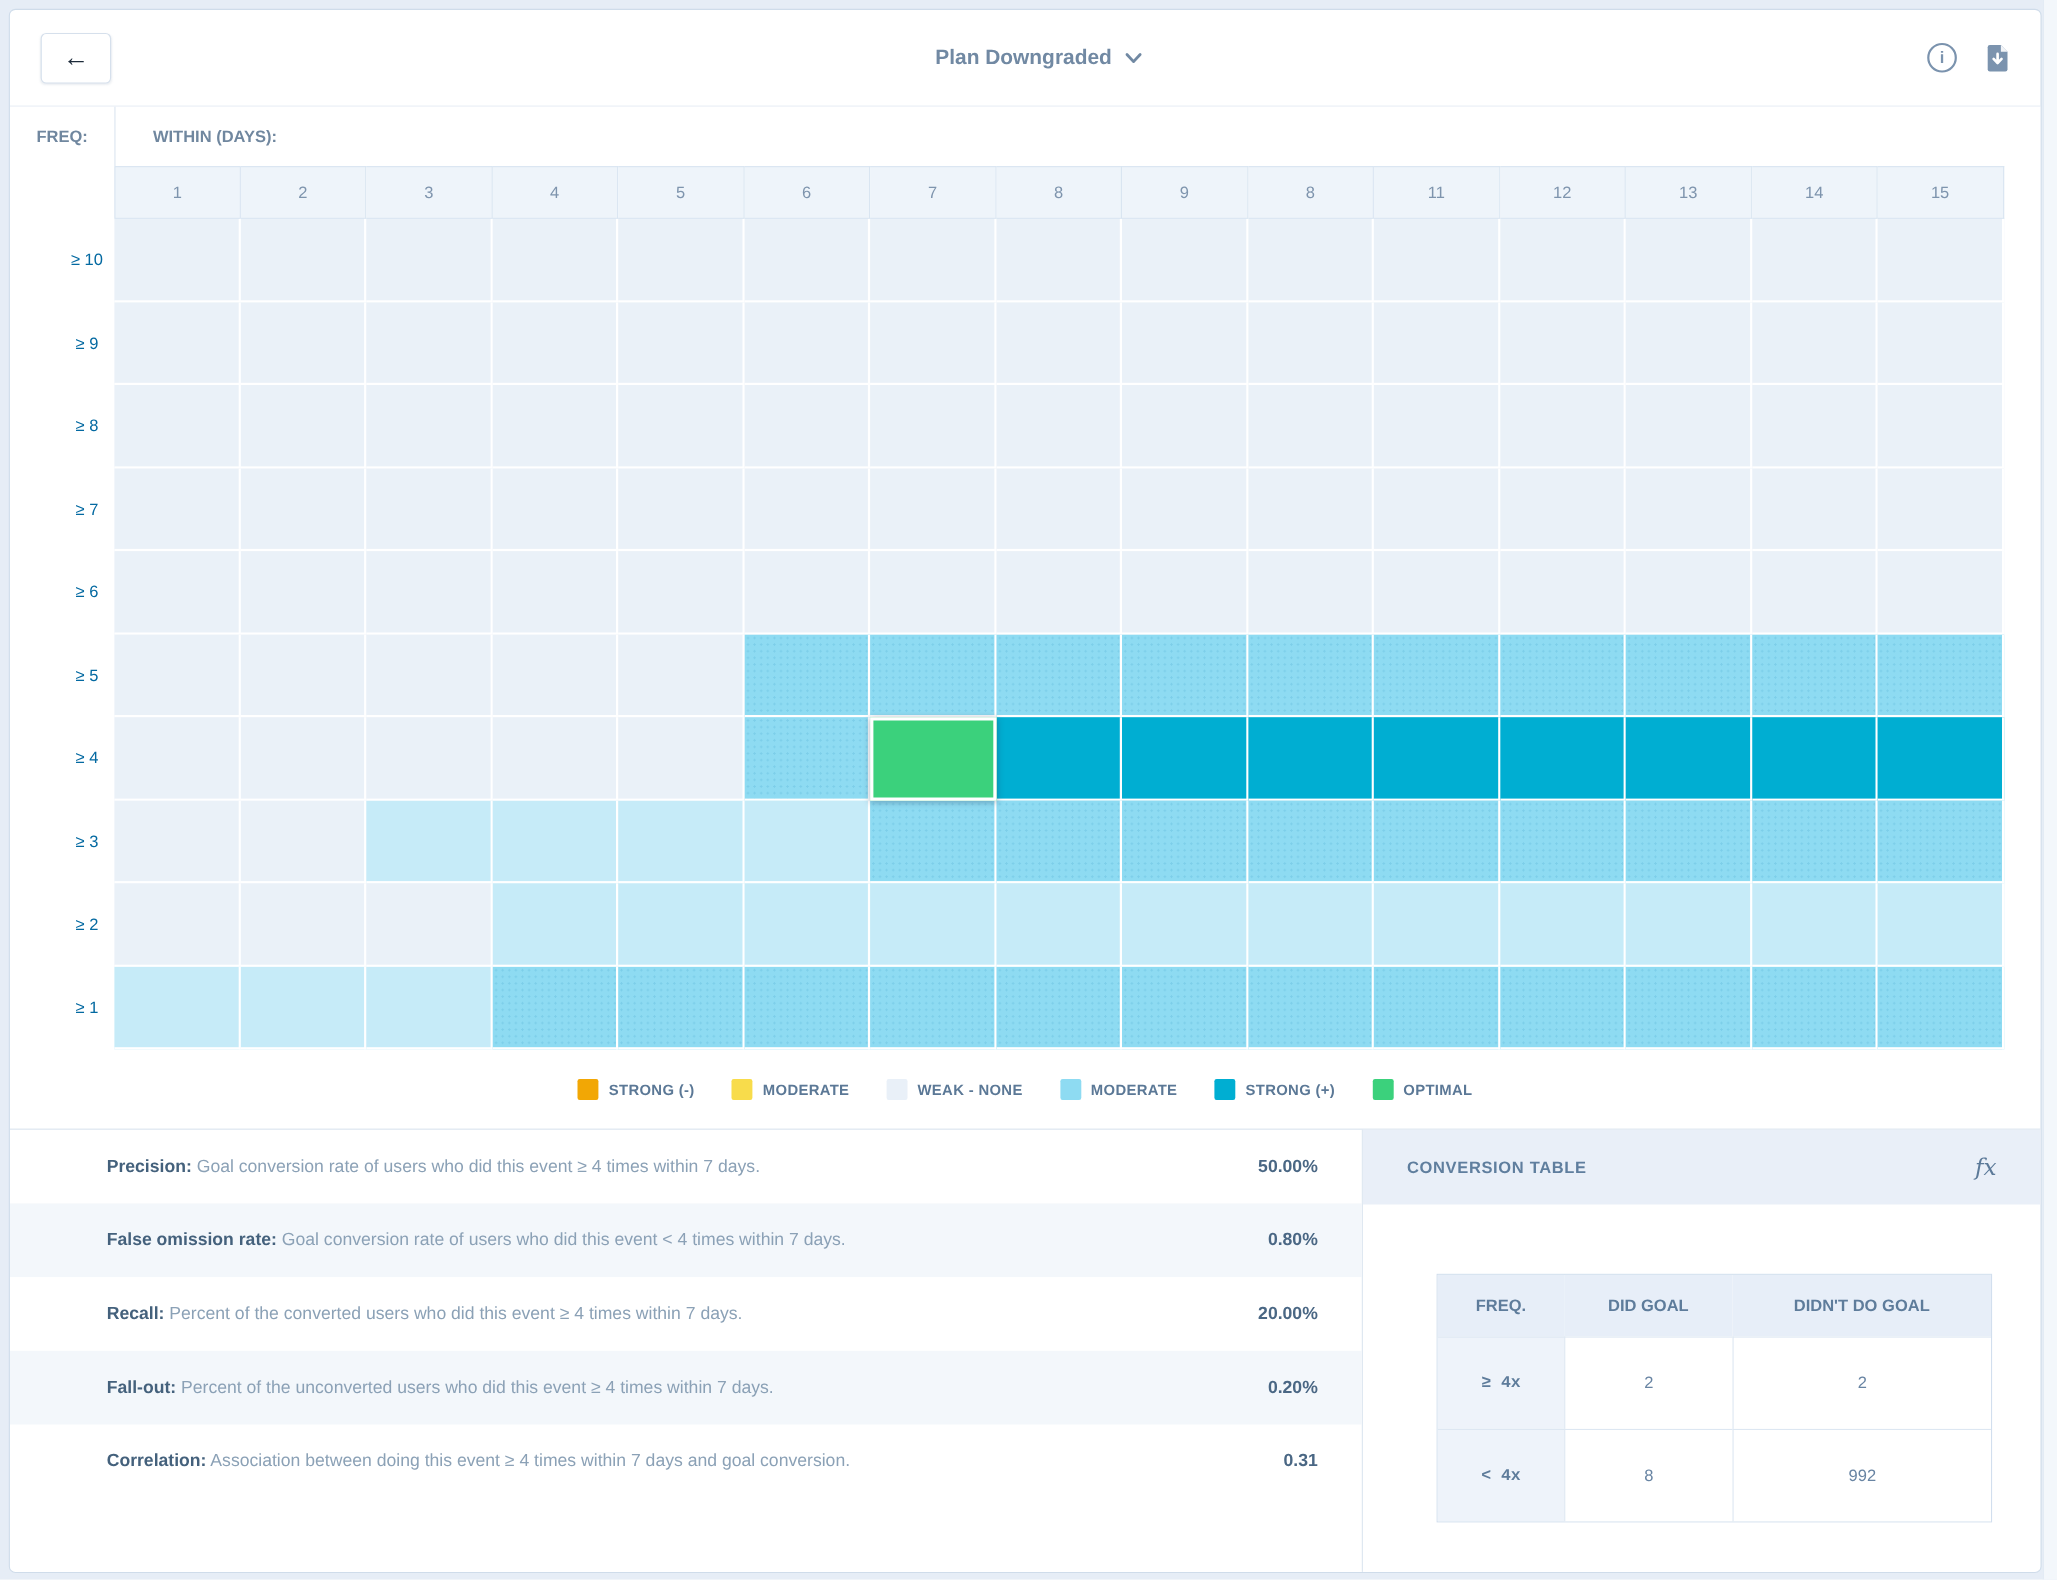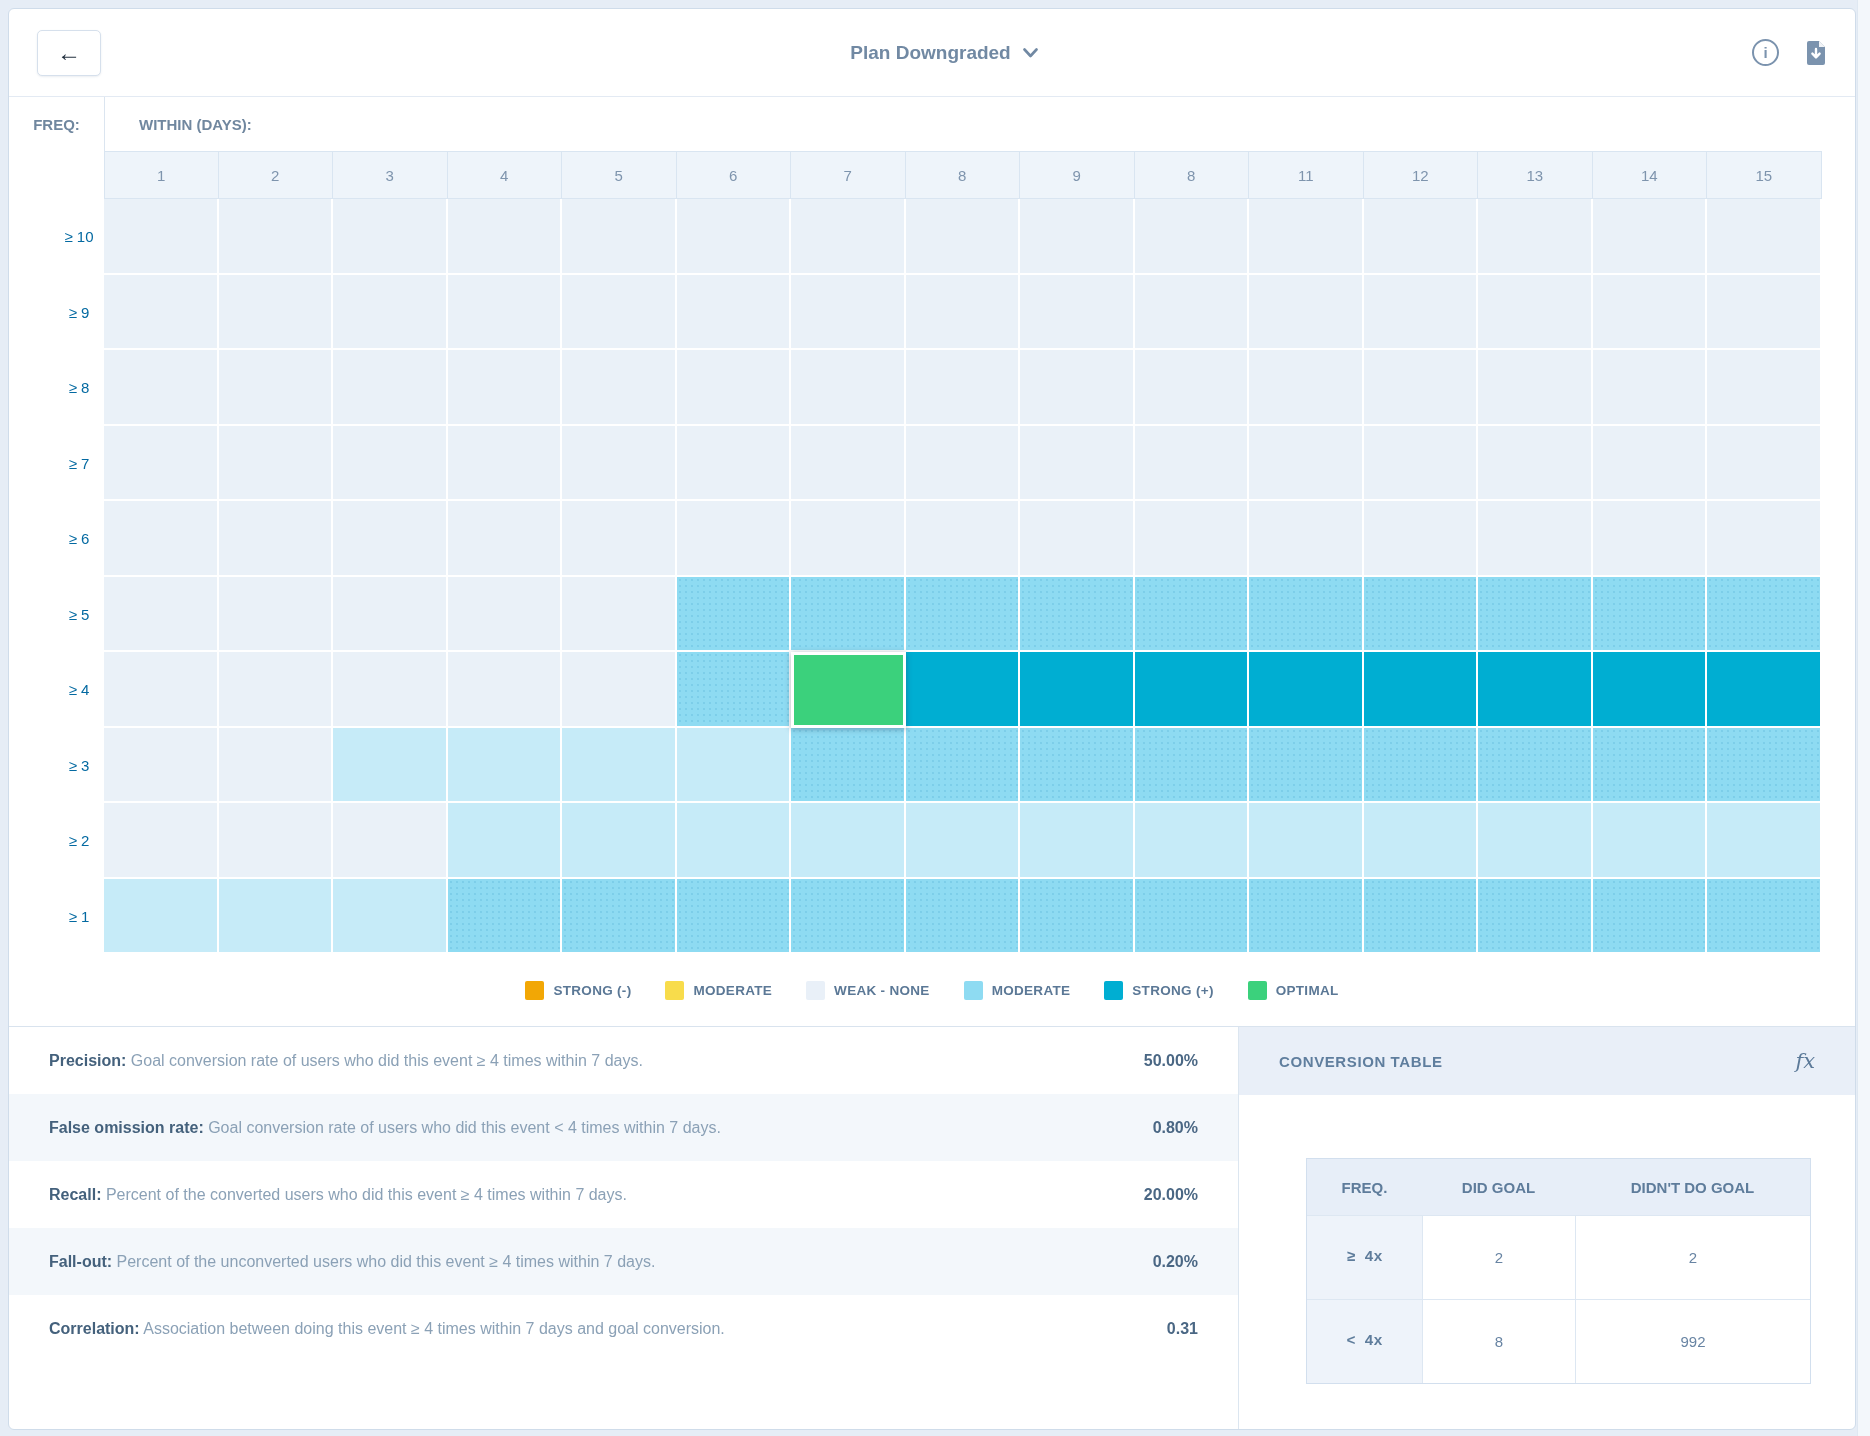--- a/index.html
+++ b/index.html
@@ -70,21 +70,21 @@
   .right-panel { flex:1; display:flex; flex-direction:column; }
   .band { height:68px; flex:0 0 68px; background:#e9eff8; display:flex; align-items:center;
     padding:0 40px; }
   .band-title { font-size:15px; font-weight:700; color:#5f7e9e; letter-spacing:.6px; }
   .band-swatch { width:16px; height:16px; border-radius:2px; margin-right:16px; }
   .fx { margin-left:auto; font-family:"DejaVu Serif", serif; font-style:italic;
     font-size:21px; color:#5c7a99; cursor:pointer; }
 
   .stat-row { height:67px; display:flex; align-items:center; padding:0 40px; }
   .stat-row:nth-child(even) { background:#f3f7fb; }
-  .stat-text { font-size:16px; color:#8ba1b6; }
+  .stat-text { font-size:16px; color:#8ba1b6;margin-left:48px; }
   .stat-text b { color:#44617c; font-weight:700; }
   .stat-value { margin-left:auto; font-size:16px; font-weight:700; color:#4a6784; }
 
   .conv-table { margin:63px 0 0 67px; display:grid;
     grid-template-columns:115px 153px 235px; grid-template-rows:56px 84px 84px;
     border:1px solid #d2dfee; width:505px; }
   .ct-h { background:#e7eef8; display:flex; align-items:center; justify-content:center;
     font-size:15px; font-weight:700; color:#5e7c9b; }
   .ct-freq { background:#eef3fa; display:flex; align-items:center; justify-content:center;
     font-size:15px; font-weight:700; color:#5e7c9b; border-top:1px solid #dde7f2;font-family:Liberation Mono, monospace; }

